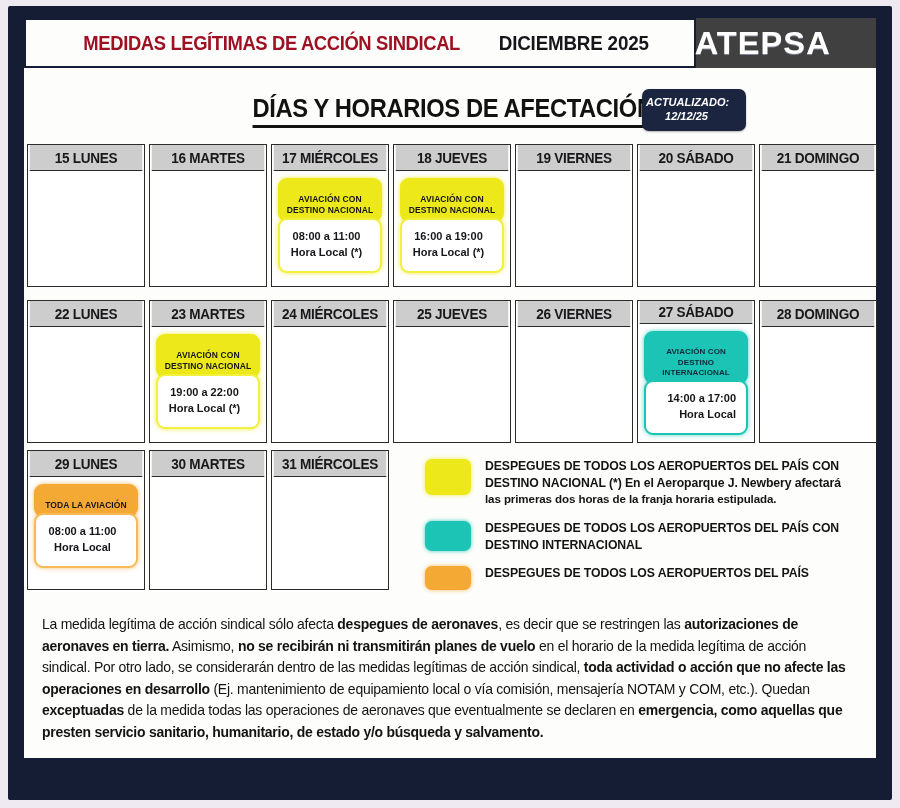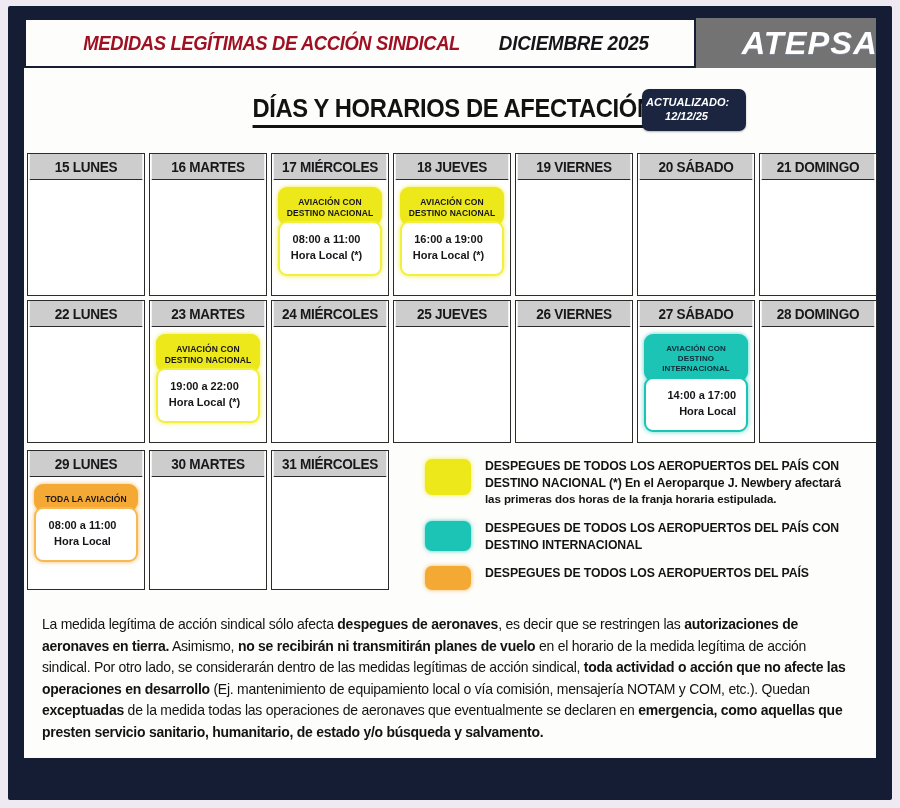--- a/index.html
+++ b/index.html
@@ -47,21 +47,20 @@
   
   .headerbar {
     position: absolute;
     left: 24px;
     top: 18px;
     width: 852px;
     height: 50px;
     box-sizing: border-box;
     display: flex;
     align-items: stretch;
-    font-style: italic;
   }
   .header-white {
     flex: 1 1 auto;
     background: #fdfdfb;
     border: 2px solid #141d33;
     box-sizing: border-box;
     display: flex;
     align-items: center;
     justify-content: center;
     gap: 18px;
@@ -78,24 +77,24 @@
   .hdr-black {
     color: #16161a;
     font-size: 20px;
     font-weight: 700;
     letter-spacing: -0.2px;
     transform: scaleX(0.94);
     white-space: nowrap;
   }
   .header-logo {
     flex: 0 0 180px;
-    background: #737373;
+    background: #404040;
     display: flex;
     align-items: center;
-    justify-content: flex-end;
+    justify-content: flex-start;
   }
   .logo-text {
     color: #ffffff;
     font-size: 32px;
     font-weight: 700;
     letter-spacing: 1px;
     transform: scaleX(1.02);
     text-shadow: 0 1px 0 #7f8496;
   }
 
@@ -143,21 +142,21 @@
     box-shadow: 0 1px 2px rgba(0,0,0,0.3);
   }
 
   
   .week {
     position: absolute;
     left: 27px;
     display: flex;
     gap: 4px;
   }
-  .week-1 { top: 153px; }
+  .week-1 { top: 144px; }
   .week-2 { top: 300px; }
   .week-3 { top: 450px; }
 
   .daycol {
     width: 118px;
     box-sizing: border-box;
     border: 1.5px solid #2b2b2b;
     background: #ffffff;
     display: flex;
     flex-direction: column;
@@ -194,21 +193,21 @@
     border-radius: 9px;
     overflow: visible;
   }
   .card-head {
     border-radius: 9px 9px 9px 9px;
     text-align: center;
     font-size: 8.5px;
     font-weight: 700;
     line-height: 1.28;
     color: #15151a;
-    padding: 10px 3px 6px 3px;
+    padding: 16px 3px 6px 3px;
     letter-spacing: 0.1px;
     box-sizing: border-box;
   }
   .card-body {
     background: #ffffff;
     border-radius: 9px;
     text-align: center;
     font-size: 11px;
     font-weight: 700;
     line-height: 1.45;

